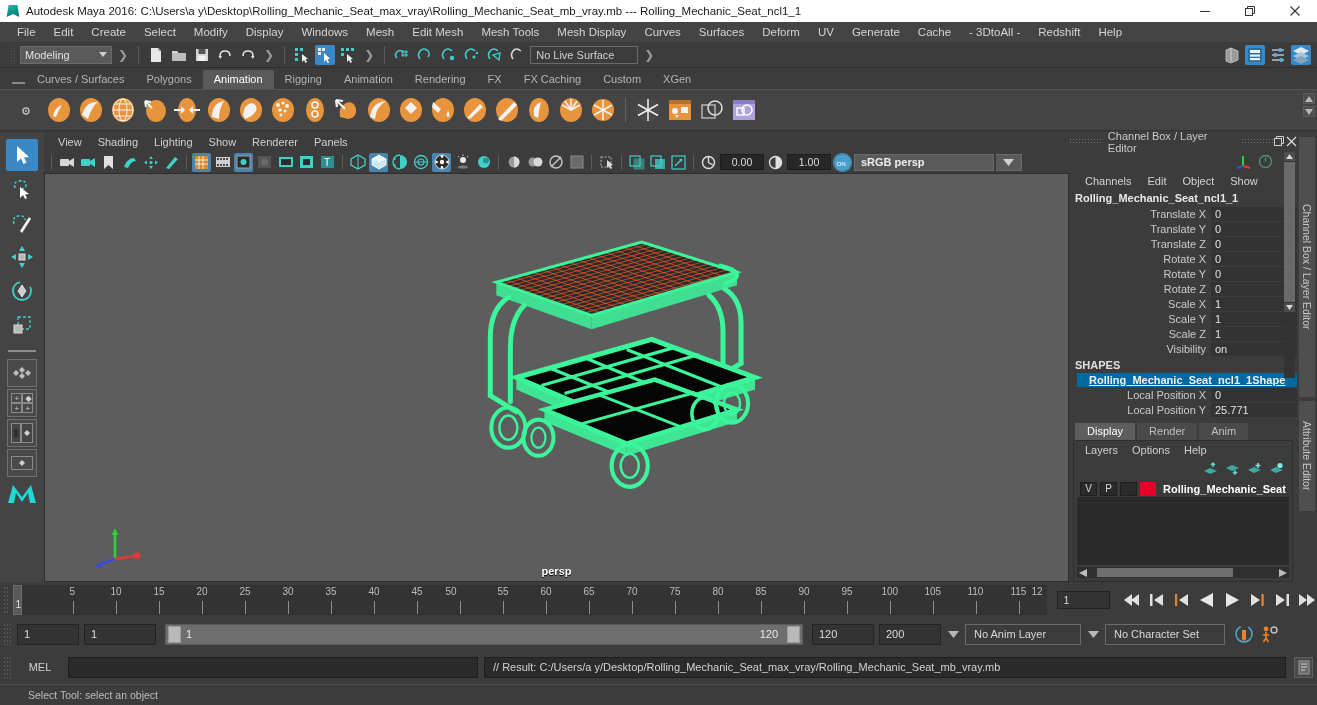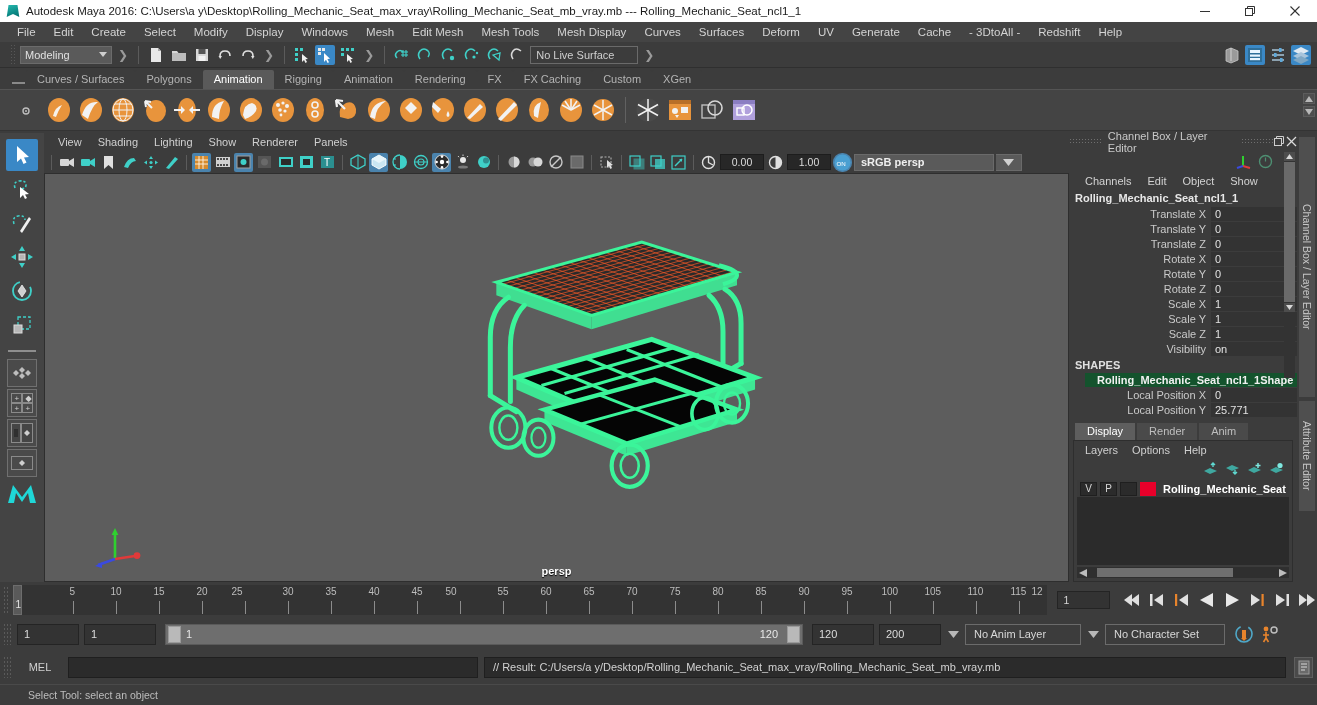--- a/index.html
+++ b/index.html
@@ -128,21 +128,21 @@
   .cb-winbtn { width: 12px; height: 12px; display:flex;align-items:center;justify-content:center;color:#d0d0d0;font-size:10px;}
   .cb-manip { height: 22px; display: flex; align-items: center; justify-content: flex-end; gap: 6px; padding-right: 24px;}
   .cbmenu { height: 18px; display: flex; align-items: center; padding-left: 8px; gap: 0;}
   .cbmenu span { padding: 0 8px; font-size: 11px; color: #d3d3d3; }
   .cb-node { font-size: 11px; font-weight: bold; color: #e8e8e8; padding: 2px 0 2px 6px; }
   .cb-rows { position: relative; }
   .cb-row { display: flex; height: 15px; align-items: center; }
   .cb-label { flex: 1 1 auto; text-align: right; padding-right: 5px; font-size: 11px; color: #cacaca; }
   .cb-val { width: 86px; height: 14px; background: #333333; font-size: 11px; color: #e2e2e2; padding-left: 4px; display:flex;align-items:center;}
   .cb-section { font-size: 11px; font-weight: bold; color: #e0e0e0; padding: 3px 0 2px 6px; }
-  .cb-shape { font-size: 11px; font-weight: bold; color: #f0f0f0; background: #14532d; padding: 1px 0 1px 12px; margin-left: 16px;}
+  .cb-shape { font-size: 11px; font-weight: bold; color: #f0f0f0; background: #0369a1; padding: 1px 0 1px 12px; margin-left: 8px; text-decoration: underline;}
   .cb-scrollbar { position: absolute; right: 2px; top: 0; width: 11px; background: #333; }
   .layer-tabs { height: 19px; display: flex; align-items: flex-end; padding-left: 6px; margin-top: 4px;}
   .ltab { height: 17px; padding: 0 12px; line-height: 17px; font-size: 11px; background: #4a4a4a; color: #bfbfbf; margin-right: 2px;}
   .ltab.active { background: #5e5e5e; color: #ffffff; }
   .layerbody { margin: 0 4px; border: 1px solid #2e2e2e; background: #3c3c3c; flex: 1 1 auto; display: flex; flex-direction: column;}
   .layermenu { height: 17px; display: flex; align-items: center; padding-left: 4px;}
   .layermenu span { padding: 0 7px; font-size: 11px; color: #d0d0d0;}
   .layerbtns { height: 20px; display: flex; align-items: center; justify-content: flex-end; gap: 7px; padding-right: 8px;}
   .layerlist { flex: 1 1 auto; background: #2b2b2b; margin: 2px 3px; }
   .layerrow { display: flex; align-items: center; height: 17px; gap: 3px; padding-left: 3px; background: #3a3a3a; }
@@ -1246,21 +1246,21 @@
       <div>
         <span class="ts-tick" style="left:60px"></span>
           <span class="ts-lab" style="left:56px">5</span>
         <span class="ts-tick" style="left:103px"></span>
           <span class="ts-lab" style="left:97px">10</span>
         <span class="ts-tick" style="left:146px"></span>
           <span class="ts-lab" style="left:140px">15</span>
         <span class="ts-tick" style="left:189px"></span>
           <span class="ts-lab" style="left:183px">20</span>
         <span class="ts-tick" style="left:232px"></span>
-          <span class="ts-lab" style="left:218px">25</span>
+          <span class="ts-lab" style="left:226px">25</span>
         <span class="ts-tick" style="left:275px"></span>
           <span class="ts-lab" style="left:269px">30</span>
         <span class="ts-tick" style="left:318px"></span>
           <span class="ts-lab" style="left:312px">35</span>
         <span class="ts-tick" style="left:361px"></span>
           <span class="ts-lab" style="left:355px">40</span>
         <span class="ts-tick" style="left:404px"></span>
           <span class="ts-lab" style="left:398px">45</span>
         <span class="ts-tick" style="left:447px"></span>
           <span class="ts-lab" style="left:432px">50</span>

